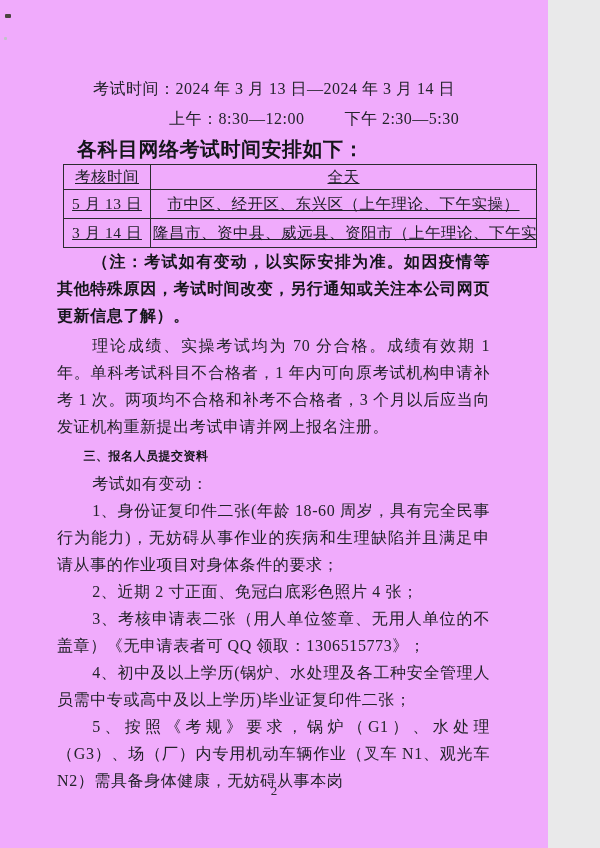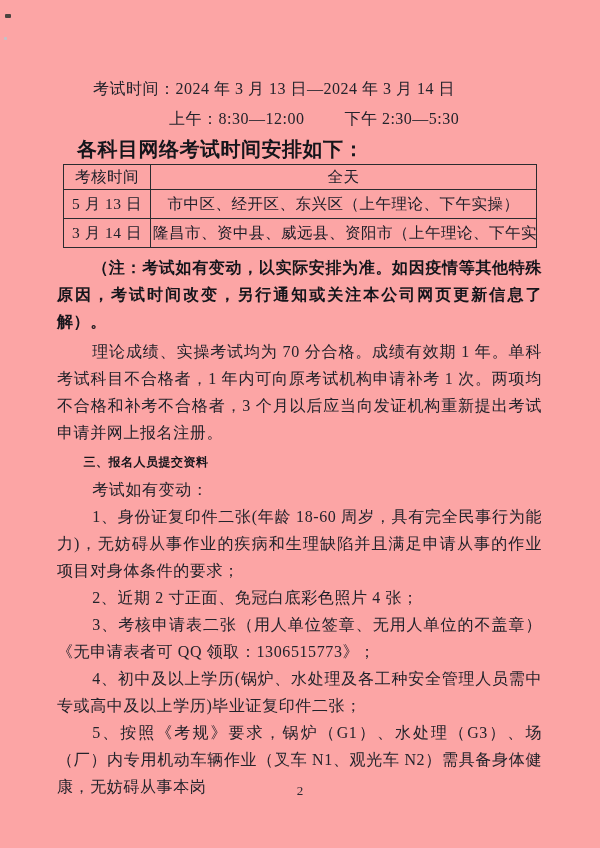--- a/index.html
+++ b/index.html
@@ -3,22 +3,22 @@
 <meta charset="utf-8">
 <style>
   html,body{margin:0;padding:0;}
   body{
     width:600px;height:848px;
     background:#e9e9ea;
     font-family:"Liberation Serif","DejaVu Serif",serif;
   }
   .sheet{
     position:relative;
-    width:600px;height:848px;
-    background:#fca5a5;
+    width:548px;height:848px;
+    background:#f0abfc;
     overflow:hidden;
     color:#23232b;
   }
   
   .speck1{position:absolute;left:5px;top:14px;width:6px;height:4px;background:#4a4440;border-radius:1px;}
   .speck2{position:absolute;left:4px;top:37px;width:3px;height:3px;background:#c2c2c8;border-radius:1px;}
 
   .content{
     position:absolute;
     left:57px;right:58px;top:74px;
@@ -34,20 +34,21 @@
   }
   .schedule-intro{font-size:20px;line-height:30px;margin-left:20px;}
 
   table.schedule{
     width:474px;
     margin-left:6px;
     border-collapse:collapse;
     table-layout:fixed;
     font-size:15.5px;
     color:#20202a;
+    text-decoration:underline;
   }
   table.schedule th, table.schedule td{
     border:1.6px solid #2b2b2f;
     text-align:center;
     font-weight:normal;
     padding:0 2px;
     letter-spacing:0.5px;
     white-space:nowrap;
     overflow:hidden;
   }
@@ -55,21 +56,21 @@
   table.schedule td{height:28px;}
   .col-time{width:82px;}
 
   .para{
     font-size:16px;
     line-height:27px;
     text-align:justify;
     text-indent:2.2em;
     letter-spacing:0.6px;
   }
-  .note{margin-top:6px;}
+  .note{}
   .scores{margin-top:3px;}
   .sec-head{
     font-size:12px;line-height:28px;
     text-indent:2.2em;margin-top:2px;
   }
   .page-num{
     position:absolute;
     left:0;right:0;top:783px;
     text-align:center;
     font-size:13px;

